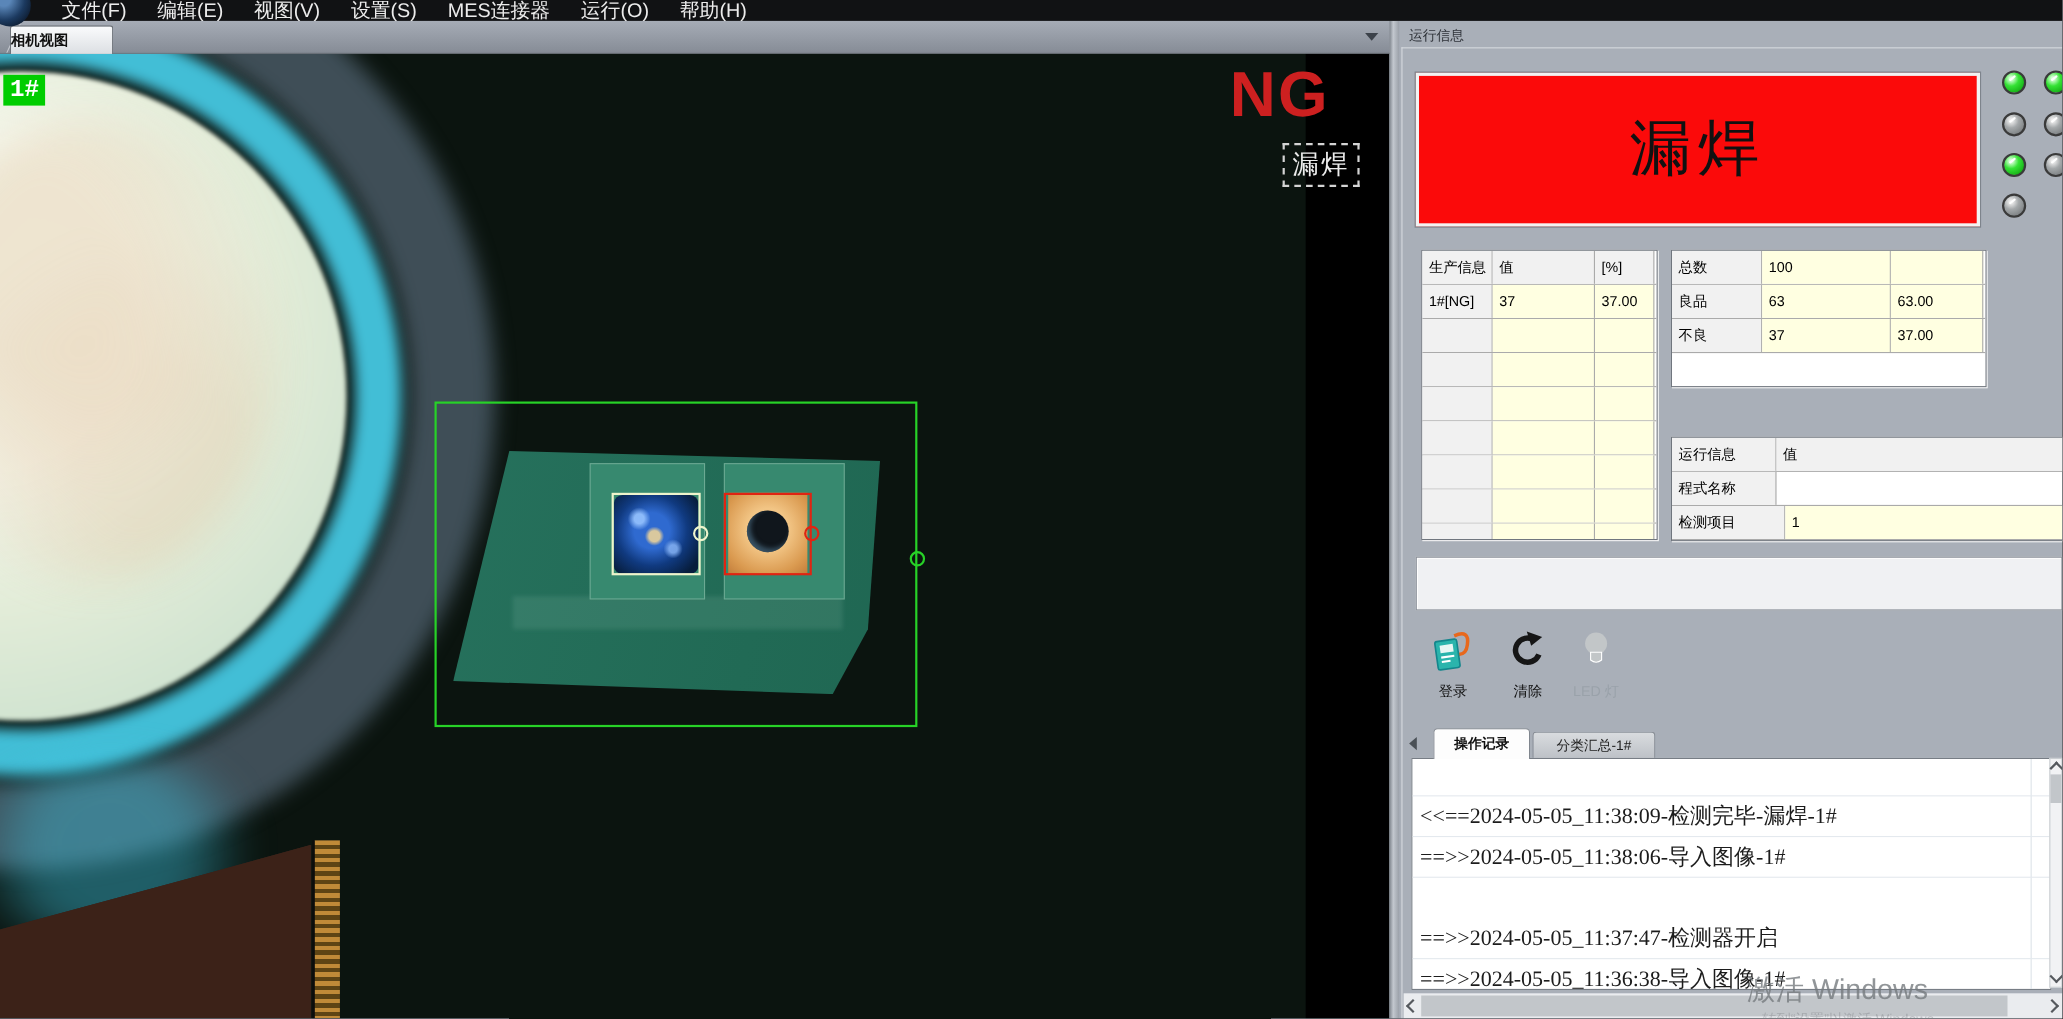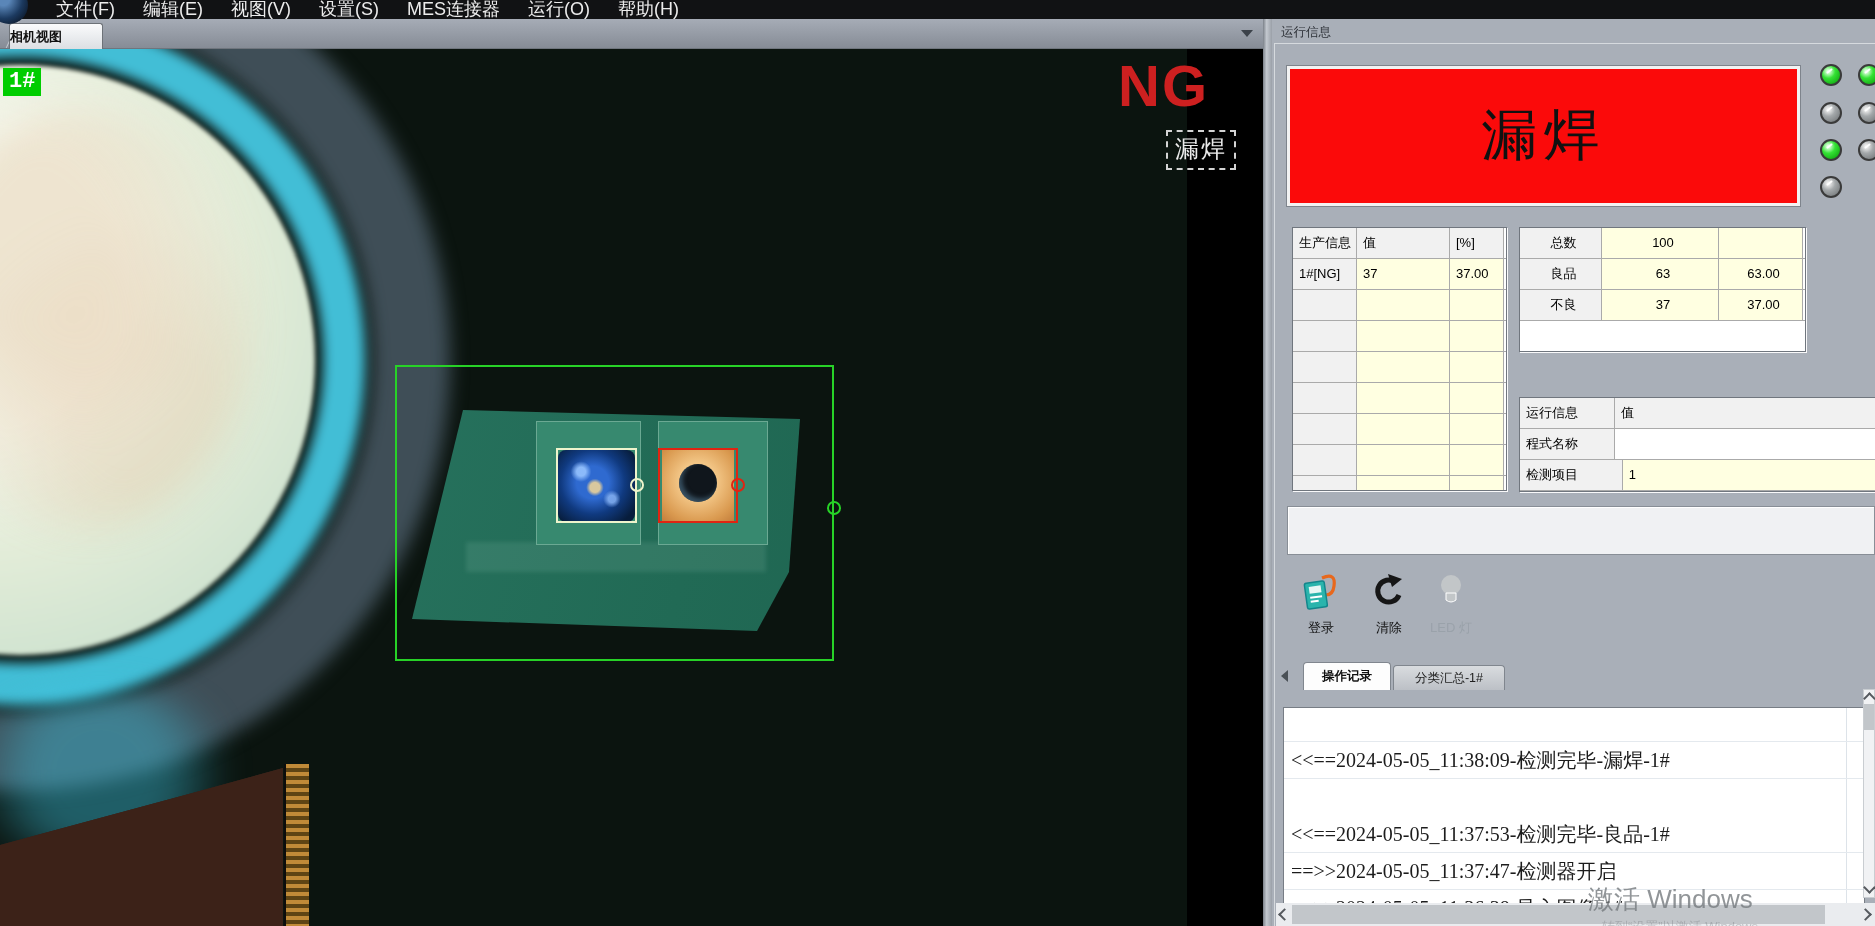--- a/index.html
+++ b/index.html
@@ -105,21 +105,21 @@
             border:2px solid #2e2e2e;box-sizing:border-box;display:flex;flex-direction:column;
             align-items:center;justify-content:center;font-size:16px;color:#101010;line-height:21px;}
 
   .ltab-arrow{position:absolute;left:9px;top:651px;width:0;height:0;border-top:6px solid transparent;
               border-bottom:6px solid transparent;border-right:7px solid #4a5056;}
   .ltab{position:absolute;box-sizing:border-box;font-size:12.5px;text-align:center;
         border:1px solid #80868e;border-bottom:none;border-radius:4px 4px 0 0;}
   .ltab.active{left:31px;top:643px;width:88px;height:28px;background:#fdfdfd;line-height:27px;font-weight:bold;color:#101010;z-index:3;}
   .ltab.idle{left:121px;top:646px;width:112px;height:25px;background:linear-gradient(#d9dcdf,#bcc0c6);line-height:24px;color:#202020;}
 
-  .loglist{position:absolute;left:11px;top:688px;width:580px;height:209px;background:#fff;
+  .loglist{position:absolute;left:11px;top:670px;width:580px;height:209px;background:#fff;
            border:1px solid #777d85;overflow:hidden;}
   .logrow{position:absolute;left:0;width:100%;height:37px;border-bottom:1px solid #e4e9ee;
           font:20px "Liberation Serif",serif;color:#1c1c1c;line-height:36px;padding-left:7px;
           box-sizing:border-box;white-space:nowrap;}
   .logcol{position:absolute;left:562px;top:0;width:1px;height:100%;background:#dde3e9;}
 
   .vscroll{position:absolute;left:591px;top:670px;width:12px;height:209px;background:#f1f2f4;border:1px solid #c9cdd1;box-sizing:border-box;}
   .vthumb{position:absolute;left:0;top:14px;width:10px;height:26px;background:#c2c6ca;}
   .hscroll{position:absolute;left:4px;top:884px;width:599px;height:23px;background:#eaecef;}
   .hthumb{position:absolute;left:16px;top:2px;width:533px;height:19px;background:#c2c6ca;}
@@ -239,21 +239,21 @@
           <div class="tcell c-val" style="width:93px;"></div>
           <div class="tcell c-val" style="width:54px;"></div>
         </div>
       <div class="trow">
           <div class="tcell c-lab" style="width:64px;"></div>
           <div class="tcell c-val" style="width:93px;"></div>
           <div class="tcell c-val" style="width:54px;"></div>
         </div>
     </div>
 
-    <div class="tbl" style="left:247px;top:208px;width:285px;height:123px;text-align:center;">
+    <div class="tbl" style="left:247px;top:208px;width:285px;height:123px;">
       <div class="trow">
         <div class="tcell c-lab" style="width:82px;">总数</div>
         <div class="tcell c-val" style="width:117px;">100</div>
         <div class="tcell c-val" style="width:84px;"></div>
       </div>
       <div class="trow">
         <div class="tcell c-lab" style="width:82px;">良品</div>
         <div class="tcell c-val" style="width:117px;">63</div>
         <div class="tcell c-val" style="width:84px;">63.00</div>
       </div>
@@ -308,21 +308,21 @@
     </div>
 
     <div class="ltab-arrow"></div>
     <div class="ltab active">操作记录</div>
     <div class="ltab idle">分类汇总-1#</div>
 
     <div class="loglist">
       <div class="logcol"></div>
       <div class="logrow" style="top:0;height:34px;"></div>
       <div class="logrow" style="top:34px;">&lt;&lt;==2024-05-05_11:38:09-检测完毕-漏焊-1#</div>
-      <div class="logrow" style="top:108px;">&lt;&lt;==2024-05-05_11:37:53-检测完毕-良品-1#</div>
+      <div class="logrow" style="top:71px;">==&gt;&gt;2024-05-05_11:38:06-导入图像-1#</div>
       <div class="logrow" style="top:145px;">==&gt;&gt;2024-05-05_11:37:47-检测器开启</div>
       <div class="logrow" style="top:182px;">==&gt;&gt;2024-05-05_11:36:38-导入图像-1#</div>
     </div>
 
     <div class="vscroll">
       <span class="chev up" style="left:1px;top:4px;"></span>
       <div class="vthumb"></div>
       <span class="chev down" style="left:1px;top:193px;"></span>
     </div>
 

